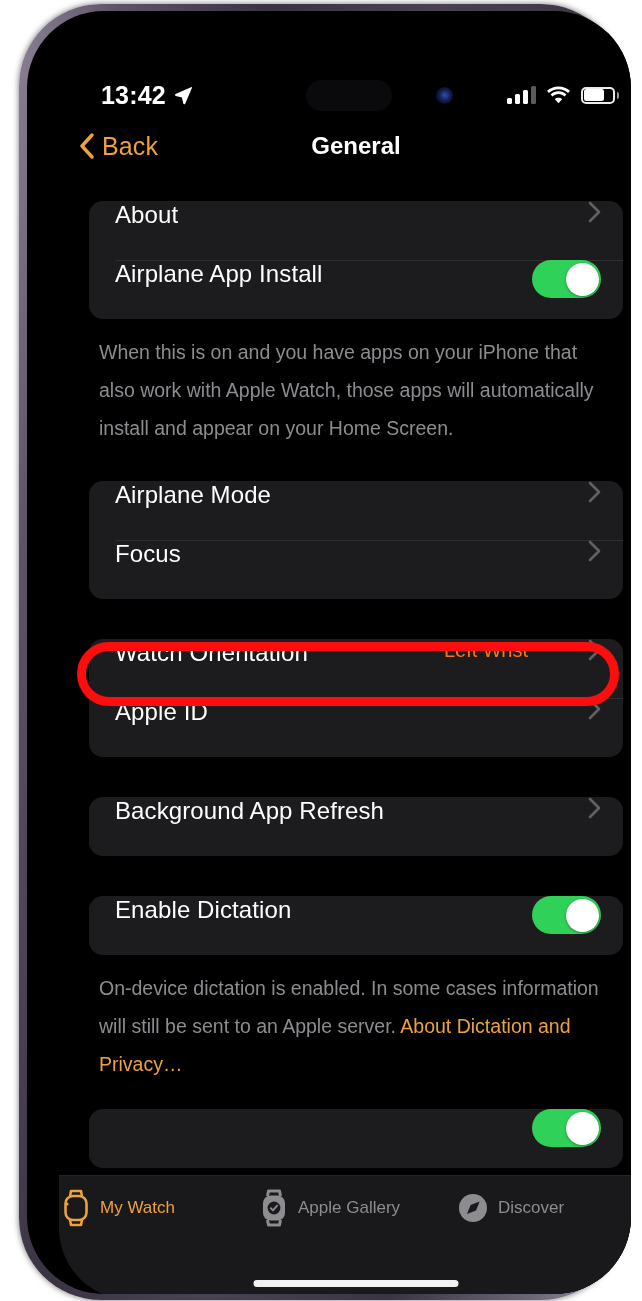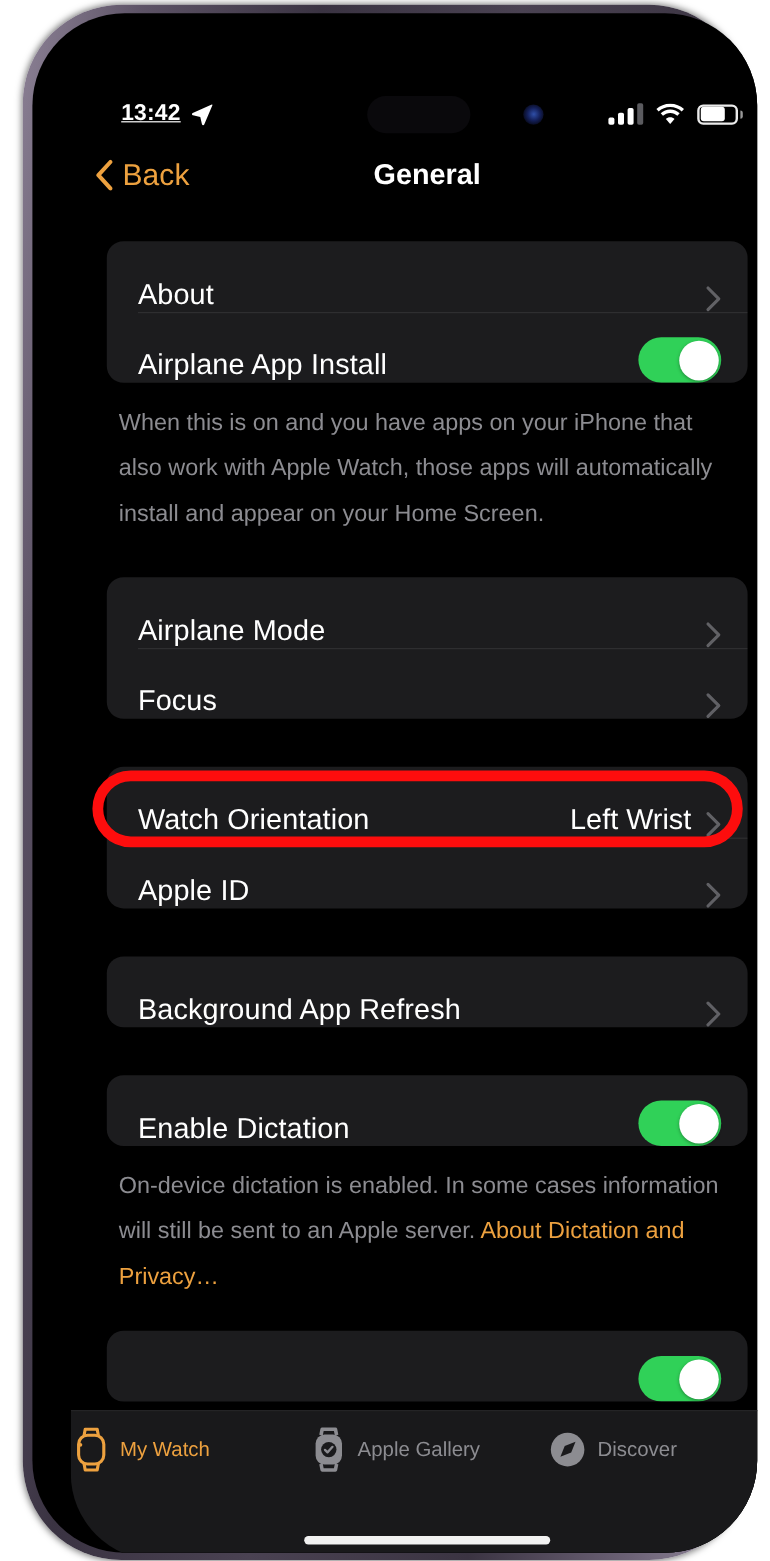--- a/index.html
+++ b/index.html
@@ -53,21 +53,21 @@
     background: radial-gradient(circle at 52% 48%, #2f4fa8 0%, #14205a 42%, #060712 78%, #000 100%);
   }
 
   
   .status-bar {
     position: absolute; left: 0; top: 46px; width: 594px; height: 44px;
     display: flex; align-items: center; justify-content: space-between;
     padding: 0 38px 0 42px; color: #fff;
   }
   .status-left { display: flex; align-items: center; gap: 7px; }
-  .status-time { font-size: 19px; font-weight: 700; letter-spacing: .2px; text-decoration: underline; }
+  .status-time { font-size: 25px; font-weight: 700; letter-spacing: .2px; }
   .loc-arrow { display: block; }
   .status-right { display: flex; align-items: center; gap: 10px; }
 
   .signal { display: flex; align-items: flex-end; gap: 3px; height: 18px; }
   .signal i { display: block; width: 5px; border-radius: 1.5px; background: #fff; }
   .signal i:nth-child(1) { height: 6px; }
   .signal i:nth-child(2) { height: 10px; }
   .signal i:nth-child(3) { height: 14px; }
   .signal i:nth-child(4) { height: 18px; background: #5b5b5f; }
 
@@ -103,30 +103,31 @@
 
   
   .content {
     position: absolute; left: 0; top: 148px; width: 594px; bottom: 0;
     overflow: hidden;
   }
   .card {
     margin: 0 30px; background: #1c1c1e; border-radius: 14px; overflow: hidden;
   }
   .row {
-    position: relative; display: flex; align-items: flex-end;
-    height: 59px; padding: 12px 22px 0 26px;
+    position: relative; display: flex; align-items: flex-start;
+    height: 59px; padding: 0 22px 0 26px;
     cursor: pointer;
+    gap: 48px;
   }
   .row + .row::before {
     content: ""; position: absolute; left: 26px; right: 0; top: 0;
     height: 1px; background: #2e2e30;
   }
   .row-label { flex: 1 1 auto; color: #fff; font-size: 24px; letter-spacing: .1px; }
-  .row-value { color: #ffffff; font-size: 24px; margin-right: 12px; }
+  .row-value { color: #f97316; font-size: 20px; margin-right: 12px; }
   .chev { flex: 0 0 auto; opacity: .62; }
 
   .toggle {
     flex: 0 0 auto; position: relative; width: 69px; height: 38px;
     border-radius: 19px; background: #30d158; cursor: pointer;
   }
   .toggle .knob {
     position: absolute; top: 2.5px; left: 33.5px; width: 33px; height: 33px;
     border-radius: 50%; background: #fff; box-shadow: 0 1px 3px rgba(0,0,0,.35);
   }

